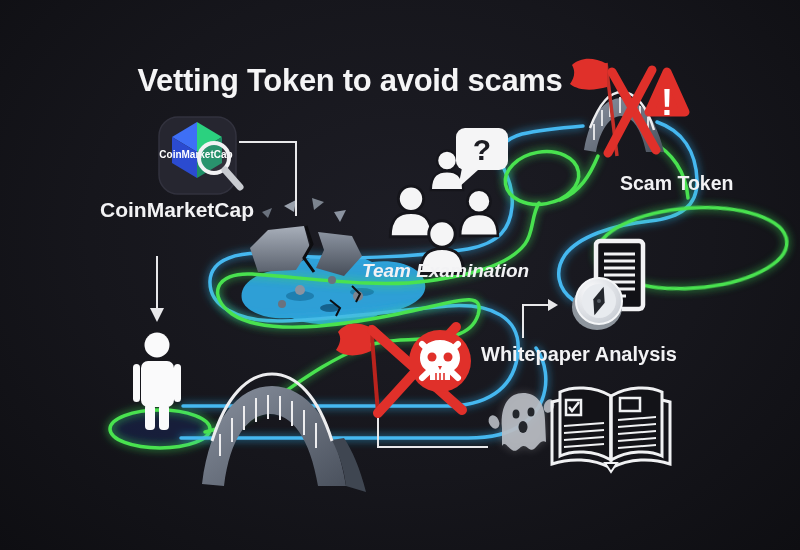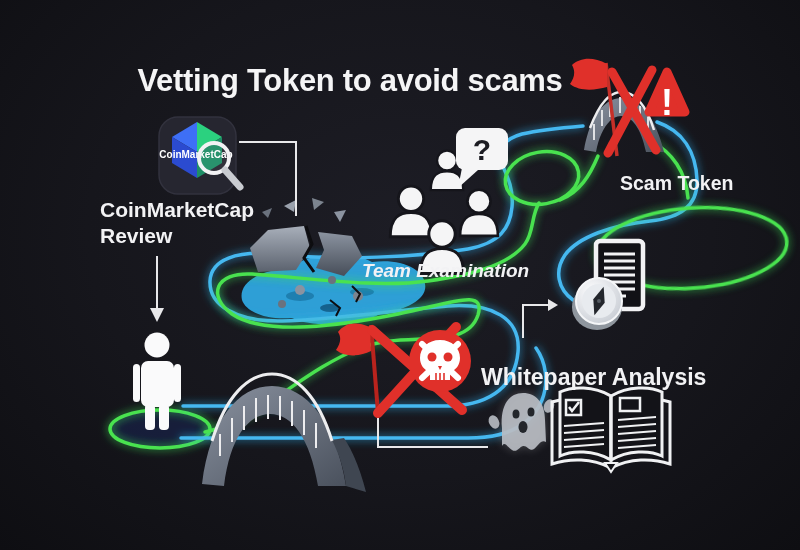--- a/index.html
+++ b/index.html
@@ -7,21 +7,21 @@
     position:relative;width:800px;height:550px;overflow:hidden;
     background:radial-gradient(ellipse at 50% 42%, #1d1d25 0%, #16161c 55%, #0e0e12 100%);
     font-family:"Liberation Sans", sans-serif;
   }
   svg{position:absolute;left:0;top:0;}
   .label{position:absolute;color:#f2f2f4;font-weight:600;line-height:1.22;}
   .title{left:0;top:62px;width:700px;text-align:center;font-size:31px;letter-spacing:-0.3px;color:#f5f5f6;}
   .cmc-review{left:100px;top:197px;font-size:21px;}
   .team-exam{left:362px;top:259px;font-size:19px;font-style:italic;}
   .scam-token{left:620px;top:172px;font-size:19.5px;text-align:right;}
-  .whitepaper{left:481px;top:363px;font-size:23px;}
+  .whitepaper{left:481px;top:342px;font-size:20px;}
 </style>
 </head>
 <body>
 
 <div class="stage">
 
 <svg width="800" height="550" viewBox="0 0 800 550">
   <defs>
     <filter id="fGlowG" x="-60%" y="-60%" width="220%" height="220%">
       <feDropShadow dx="0" dy="0" stdDeviation="4" flood-color="#3BE052" flood-opacity="0.85"></feDropShadow>
@@ -267,19 +267,18 @@
     <polyline points="523,338 523,305 549,305"></polyline>
     <polyline points="378,418 378,447 488,447"></polyline>
   </g>
   <polygon points="157,322 150,308 164,308" fill="#E8E8EA"></polygon>
   <polygon points="558,305 548,299 548,311" fill="#E8E8EA"></polygon>
 </svg>
 
 <div class="label title">Vetting Token to avoid scams</div>
 <div class="label cmc-review">
   <div>CoinMarketCap</div>
-  <div>Review</div>
 </div>
 <div class="label team-exam">Team Examination</div>
 <div class="label scam-token">Scam Token</div>
 <div class="label whitepaper">Whitepaper Analysis</div>
 
 </div>
 
 </body></html>

